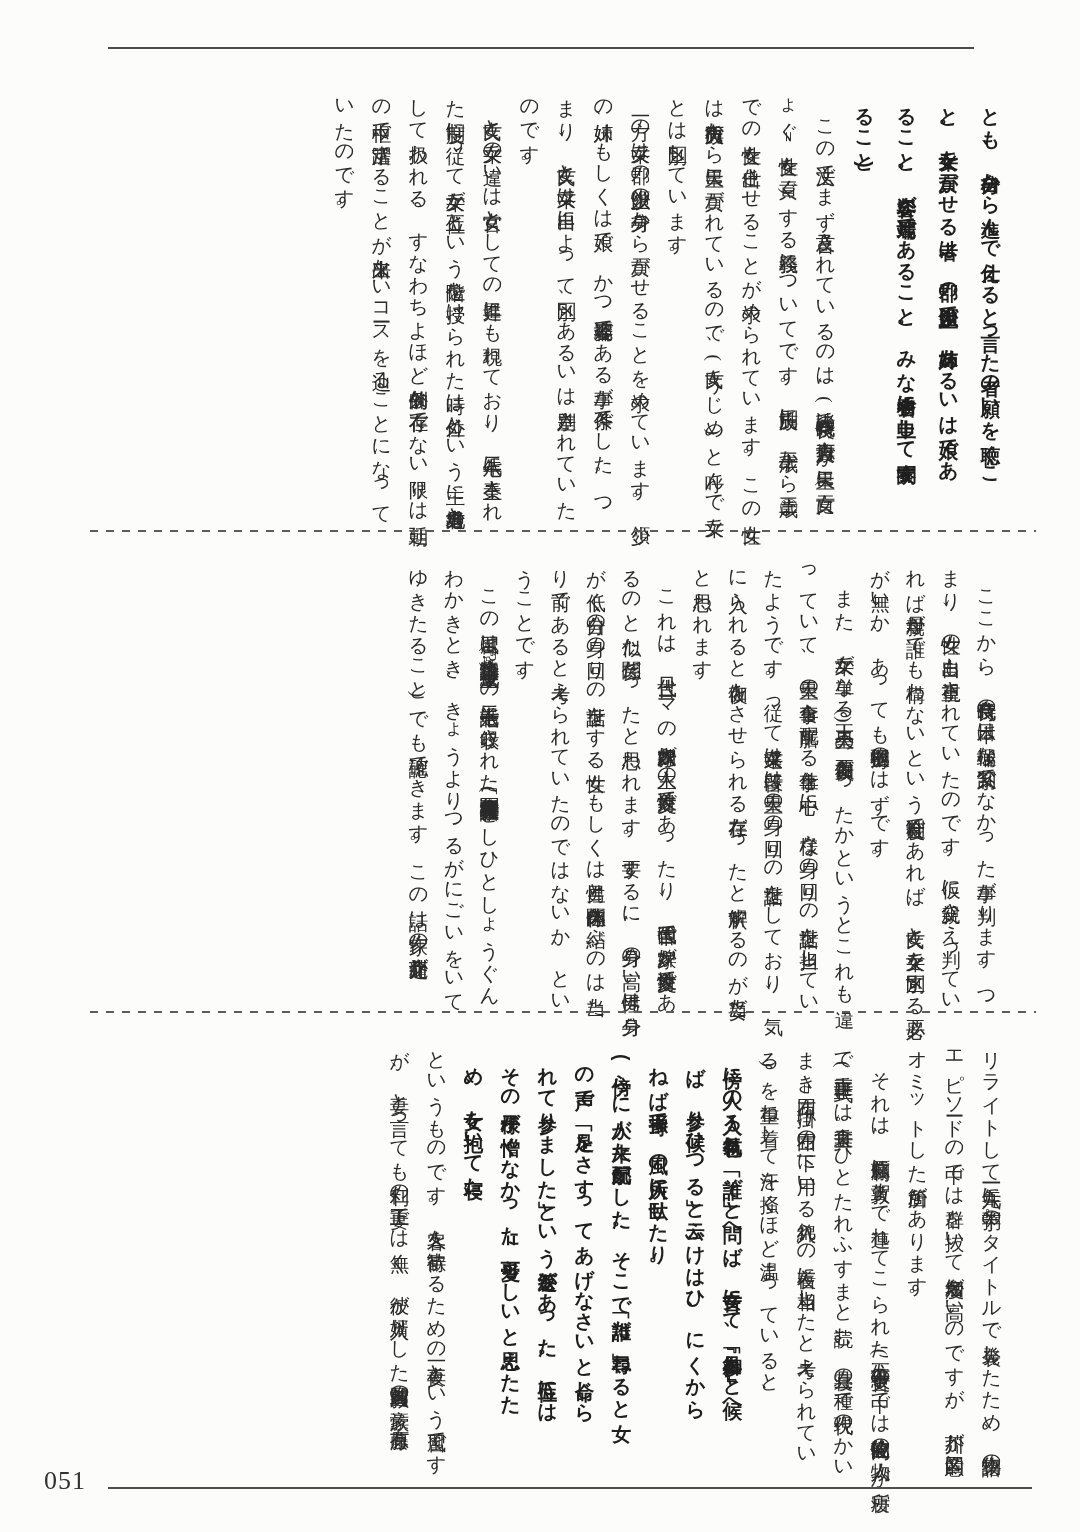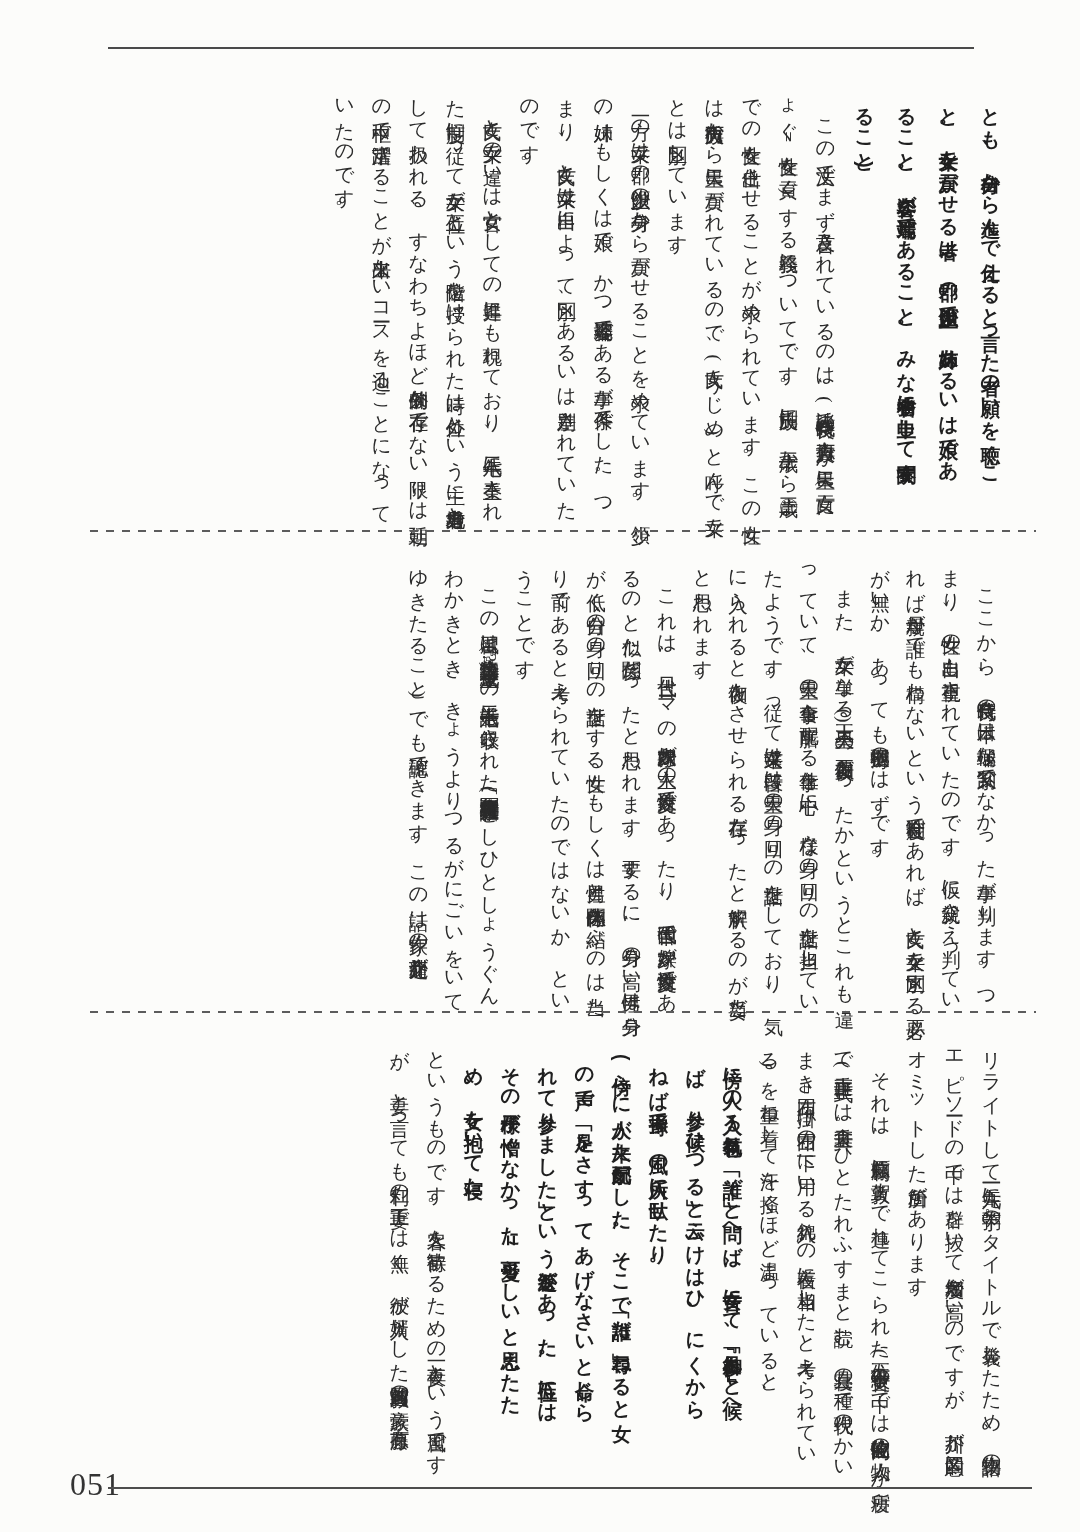--- a/index.html
+++ b/index.html
@@ -50,23 +50,23 @@
     font-family:"Liberation Sans","DejaVu Sans",sans-serif;
     font-weight:700;
     color:#1f1f1f;
   }
   
   .q-top { padding-top:8px;  padding-bottom:46px; line-height:42px; }
   .q-mid { padding-top:16px; padding-bottom:52px; }
 
   .pagenum {
     position:absolute;
-    left:70px; top:1466px;
+    left:44px; top:1466px;
     font-family:"Liberation Serif","DejaVu Serif",serif;
-    font-size:32px;
+    font-size:26px;
     color:#333;
     letter-spacing:1px;
   }
 </style>
 </head>
 <body>
 
 <div class="page">
 
   <div class="rule rule-top"></div>

